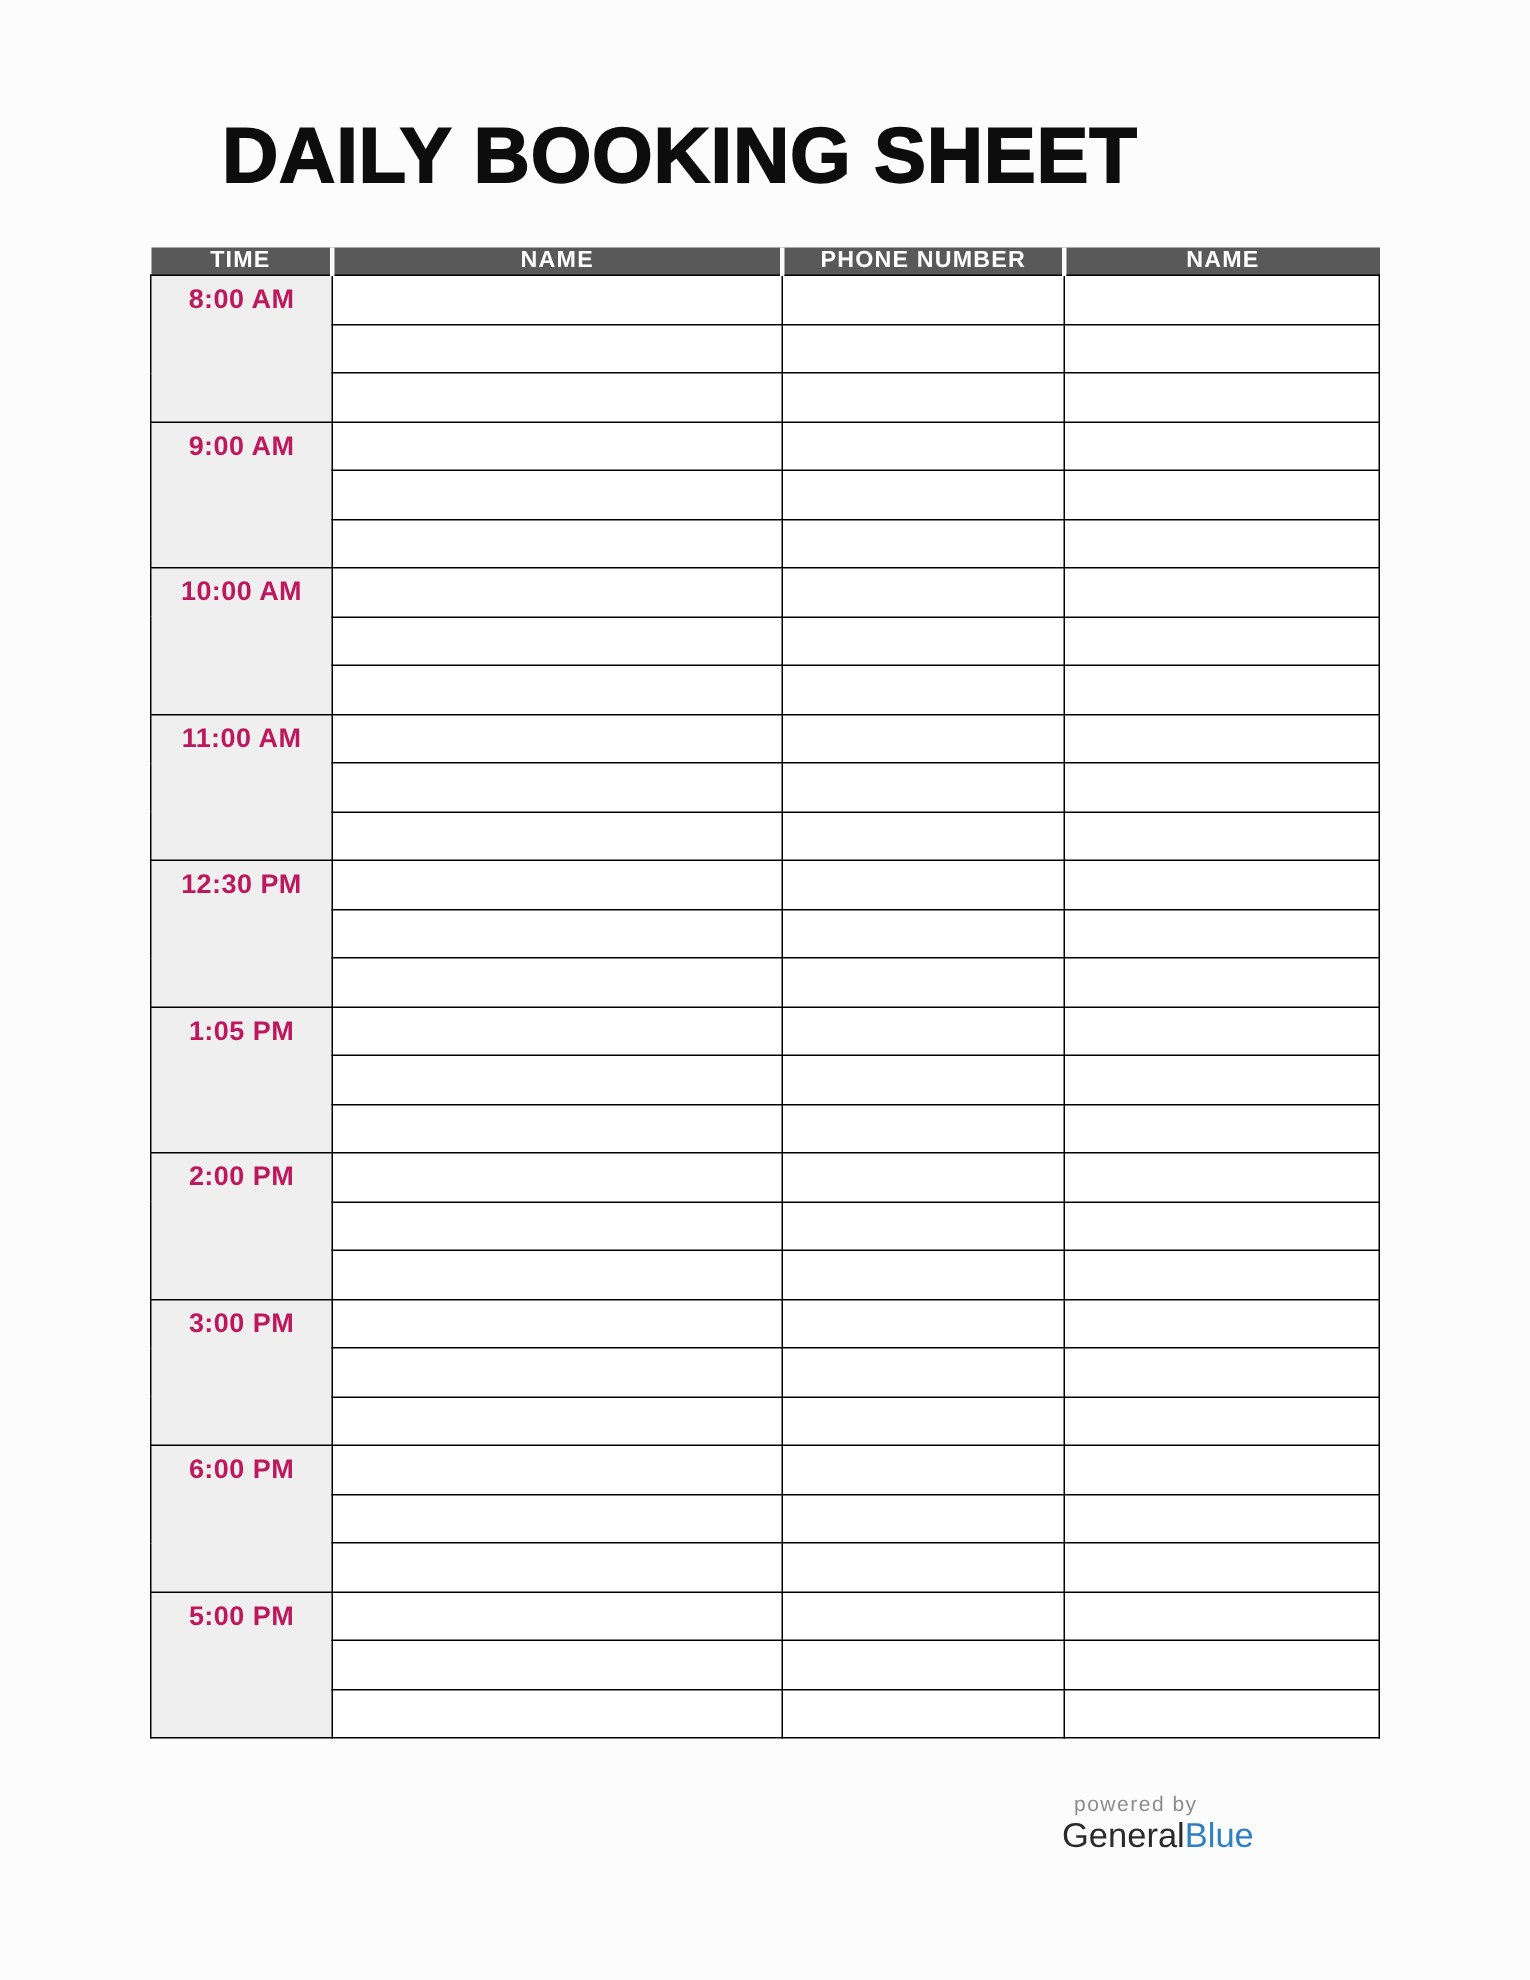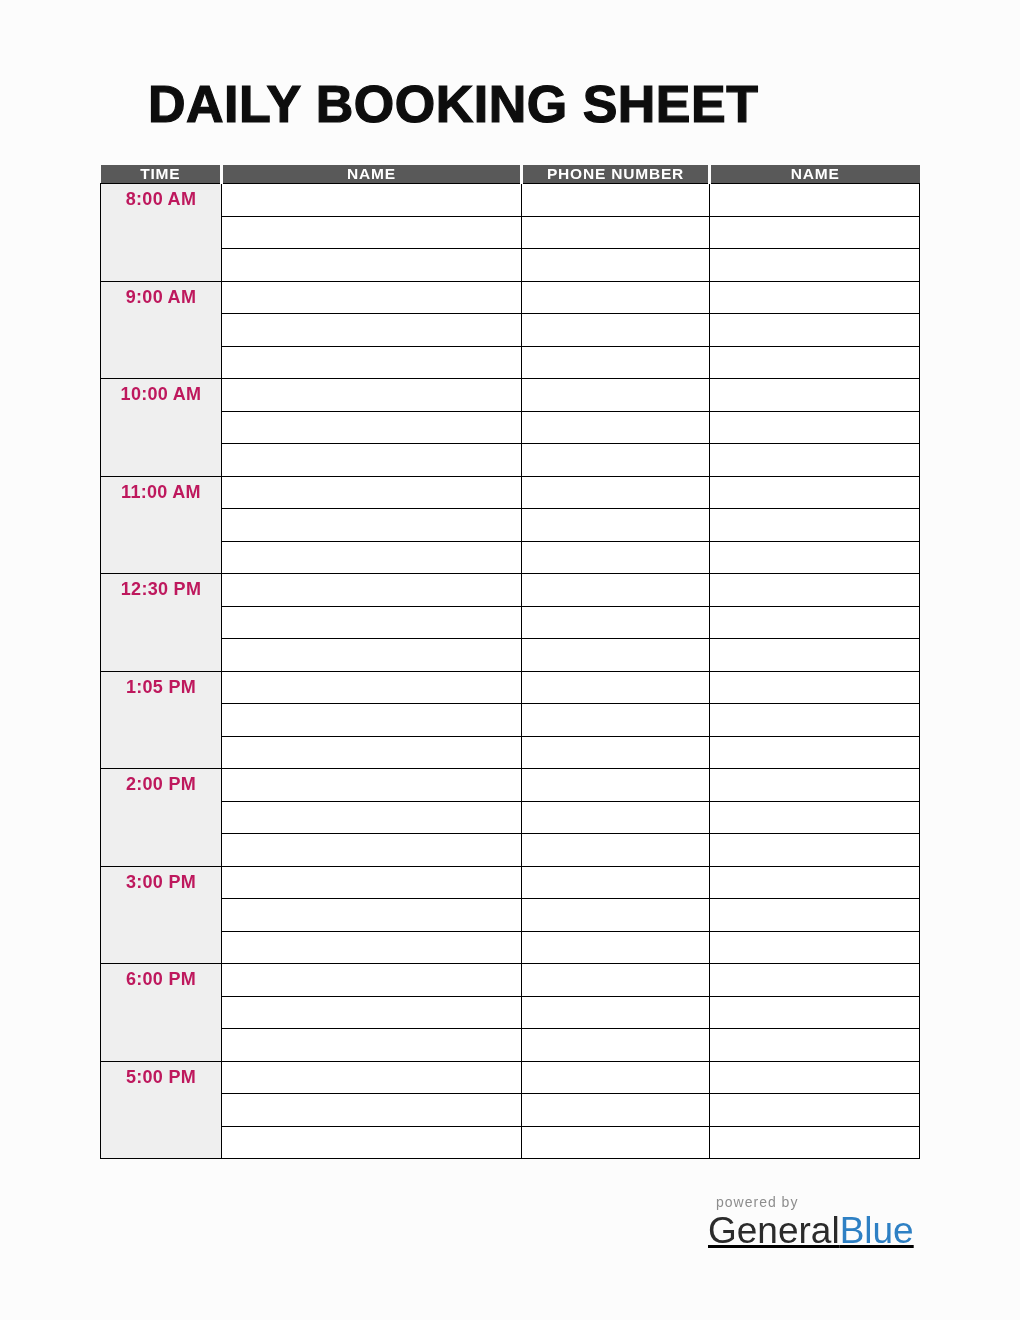--- a/index.html
+++ b/index.html
@@ -79,24 +79,23 @@
   .powered-by {
     display: block;
     margin-left: 8px;
     font-size: 14px;
     letter-spacing: 1px;
     color: var(--powered-by-gray, #8d8d8d);
   }
   .brand-wordmark {
     display: block;
     margin-top: 3px;
-    font-size: 37px;
+    font-size: 23px;
     letter-spacing: 0px;
     white-space: nowrap;
-    text-decoration: underline;
   }
   .brand-general { color: var(--brand-dark, #2b2b2b); }
   .brand-blue    { color: var(--brand-blue, #2e80c4); }
 </style>
 </head>
 <body>
 
 <h1 class="page-title">DAILY BOOKING SHEET</h1>
 
 <table class="booking-table">

